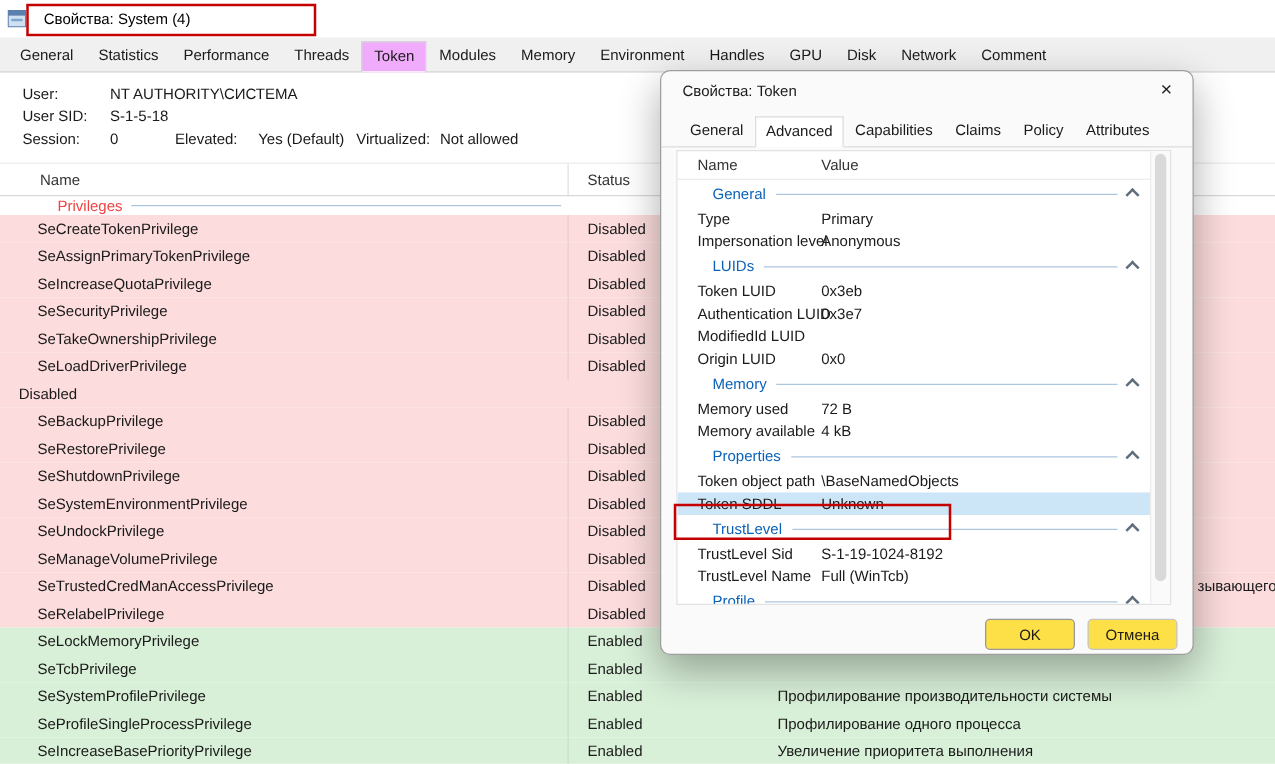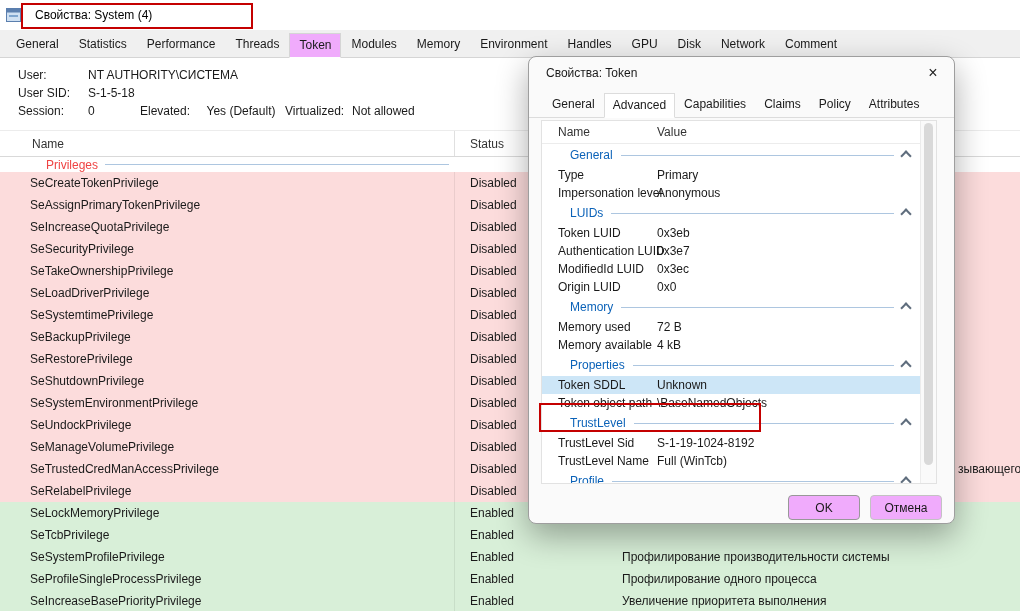--- a/index.html
+++ b/index.html
@@ -66,21 +66,21 @@
   .dgroup-label{color:#0b62b8;padding-left:28px;margin-right:8px;white-space:nowrap;}
   .dgroup-line{flex:1;height:1px;background:#adc6e0;}
   .chev{width:6px;height:6px;border-left:2px solid #5f6d7d;border-top:2px solid #5f6d7d;transform:rotate(45deg);margin:2px 10px 0 8px;flex:0 0 auto;}
 
   .ditem{height:18px;display:flex;align-items:center;}
   .ditem.selected{background:#cde6f7;}
   .di-name{width:115px;padding-left:16px;box-sizing:border-box;white-space:nowrap;}
   .di-value{flex:1;white-space:nowrap;}
 
   .dlg-buttons{position:absolute;right:12px;bottom:3px;display:flex;}
-  .btn{width:70px;height:23px;display:flex;align-items:center;justify-content:center;background:#f0abfc;border:1px solid #c3c3c3;border-radius:4px;cursor:default;}
+  .btn{width:70px;height:23px;display:flex;align-items:center;justify-content:center;background:#fde047;border:1px solid #c3c3c3;border-radius:4px;cursor:default;}
   .btn.default{border-color:#989898;}
   .btn + .btn{margin-left:10px;}
 
   
   .annot{position:absolute;border:2px solid #c40000;z-index:50;pointer-events:none;}
   #annot-title{left:21px;top:3px;width:228px;height:22px;}
   #annot-sddl{left:539px;top:403px;width:218px;height:25px;}
 </style>
 </head>
 <body>
@@ -167,21 +167,20 @@
       <div class="cell c-name">SeTakeOwnershipPrivilege</div>
       <div class="cell c-status">Disabled</div>
       <div class="cell c-desc"></div>
     </div>
     <div class="row disabled">
       <div class="cell c-name">SeLoadDriverPrivilege</div>
       <div class="cell c-status">Disabled</div>
       <div class="cell c-desc"></div>
     </div>
     <div class="row disabled">
-      <div class="cell c-name">SeSystemtimePrivilege</div>
       <div class="cell c-status">Disabled</div>
       <div class="cell c-desc"></div>
     </div>
     <div class="row disabled">
       <div class="cell c-name">SeBackupPrivilege</div>
       <div class="cell c-status">Disabled</div>
       <div class="cell c-desc"></div>
     </div>
     <div class="row disabled">
       <div class="cell c-name">SeRestorePrivilege</div>
@@ -291,21 +290,20 @@
       <div class="ditem">
         <span class="di-name">Token LUID</span>
         <span class="di-value">0x3eb</span>
       </div>
       <div class="ditem">
         <span class="di-name">Authentication LUID</span>
         <span class="di-value">0x3e7</span>
       </div>
       <div class="ditem">
         <span class="di-name">ModifiedId LUID</span>
-        <span class="di-value">0x3ec</span>
       </div>
       <div class="ditem">
         <span class="di-name">Origin LUID</span>
         <span class="di-value">0x0</span>
       </div>
 
       <div class="dgroup">
         <span class="dgroup-label">Memory</span>
         <span class="dgroup-line"></span>
         <span class="chev"></span>
@@ -316,29 +314,29 @@
       </div>
       <div class="ditem">
         <span class="di-name">Memory available</span>
         <span class="di-value">4 kB</span>
       </div>
 
       <div class="dgroup">
         <span class="dgroup-label">Properties</span>
         <span class="dgroup-line"></span>
         <span class="chev"></span>
+      </div>
+      <div class="ditem">
+        <span class="di-name">Token object path</span>
+        <span class="di-value">\BaseNamedObjects</span>
       </div>
       <div class="ditem selected">
         <span class="di-name">Token SDDL</span>
         <span class="di-value">Unknown</span>
       </div>
-      <div class="ditem">
-        <span class="di-name">Token object path</span>
-        <span class="di-value">\BaseNamedObjects</span>
-      </div>
 
       <div class="dgroup">
         <span class="dgroup-label">TrustLevel</span>
         <span class="dgroup-line"></span>
         <span class="chev"></span>
       </div>
       <div class="ditem">
         <span class="di-name">TrustLevel Sid</span>
         <span class="di-value">S-1-19-1024-8192</span>
       </div>

